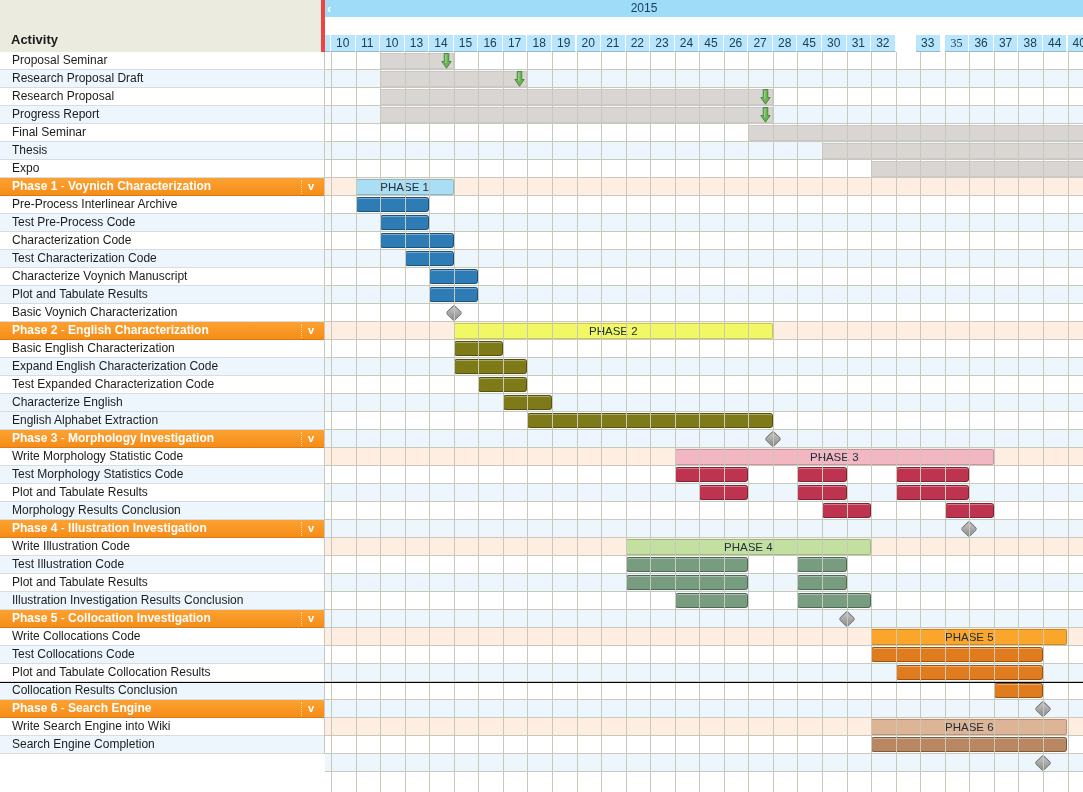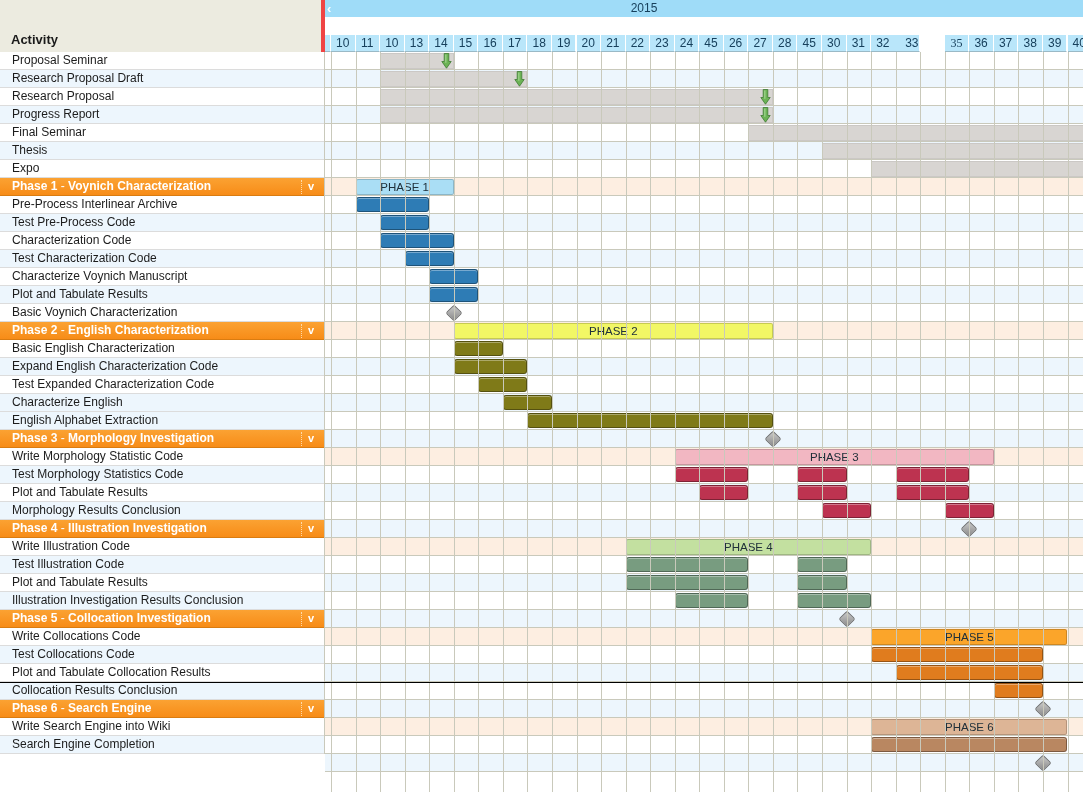--- a/index.html
+++ b/index.html
@@ -321,27 +321,27 @@
           <div class="wcell" style="left: 325.15px; width: 24.55px;">23</div>
           <div class="wcell" style="left: 349.7px; width: 24.55px;">24</div>
           <div class="wcell" style="left: 374.25px; width: 24.55px;">45</div>
           <div class="wcell" style="left: 398.8px; width: 24.55px;">26</div>
           <div class="wcell" style="left: 423.35px; width: 24.55px;">27</div>
           <div class="wcell" style="left: 447.9px; width: 24.55px;">28</div>
           <div class="wcell" style="left: 472.45px; width: 24.55px;">45</div>
           <div class="wcell" style="left: 497px; width: 24.55px;">30</div>
           <div class="wcell" style="left: 521.55px; width: 24.55px;">31</div>
           <div class="wcell" style="left: 546.1px; width: 24.55px;">32</div>
-          <div class="wcell" style="left: 570px; width: 24.55px; text-align: right;">33</div>
+          <div class="wcell" style="left: 591px; width: 24.55px;">33</div>
           <div class="wcell" style="left: 595.2px; width: 24.55px; margin-left: 41px;">34</div>
           <div class="wcell" style="left: 619.75px; width: 24.55px; font-family: Liberation Serif, serif;">35</div>
           <div class="wcell" style="left: 644.3px; width: 24.55px;">36</div>
           <div class="wcell" style="left: 668.85px; width: 24.55px;">37</div>
           <div class="wcell" style="left: 693.4px; width: 24.55px;">38</div>
-          <div class="wcell" style="left: 717.95px; width: 24.55px;">39</div>
+          <div class="wcell" style="left: 717.95px; width: 24.55px;">44</div>
           <div class="wcell" style="left: 742.5px; width: 24.55px;">40</div>
         </div>
     </div>
     <div id="tl-body">
         <div class="grow">
           <div class="bar summary" title="Proposal Seminar" style="left: 55.1px; width: 73.65px;"></div>
           <div class="arrow" style="left: 115.75px;">
             <svg width="11" height="16" viewBox="0 0 11 16">
               <path d="M3.2 0.5 h4.6 v8.0 h2.4 L5.5 15.2 L0.8 8.5 h2.4 z" fill="#6cb355" stroke="#3f7a33" stroke-width="0.8" stroke-linejoin="round"></path>
               <path d="M4.1 1.4 h1.4 v8.4 h-1.4 z" fill="#a9d99a" opacity="0.75"></path>

